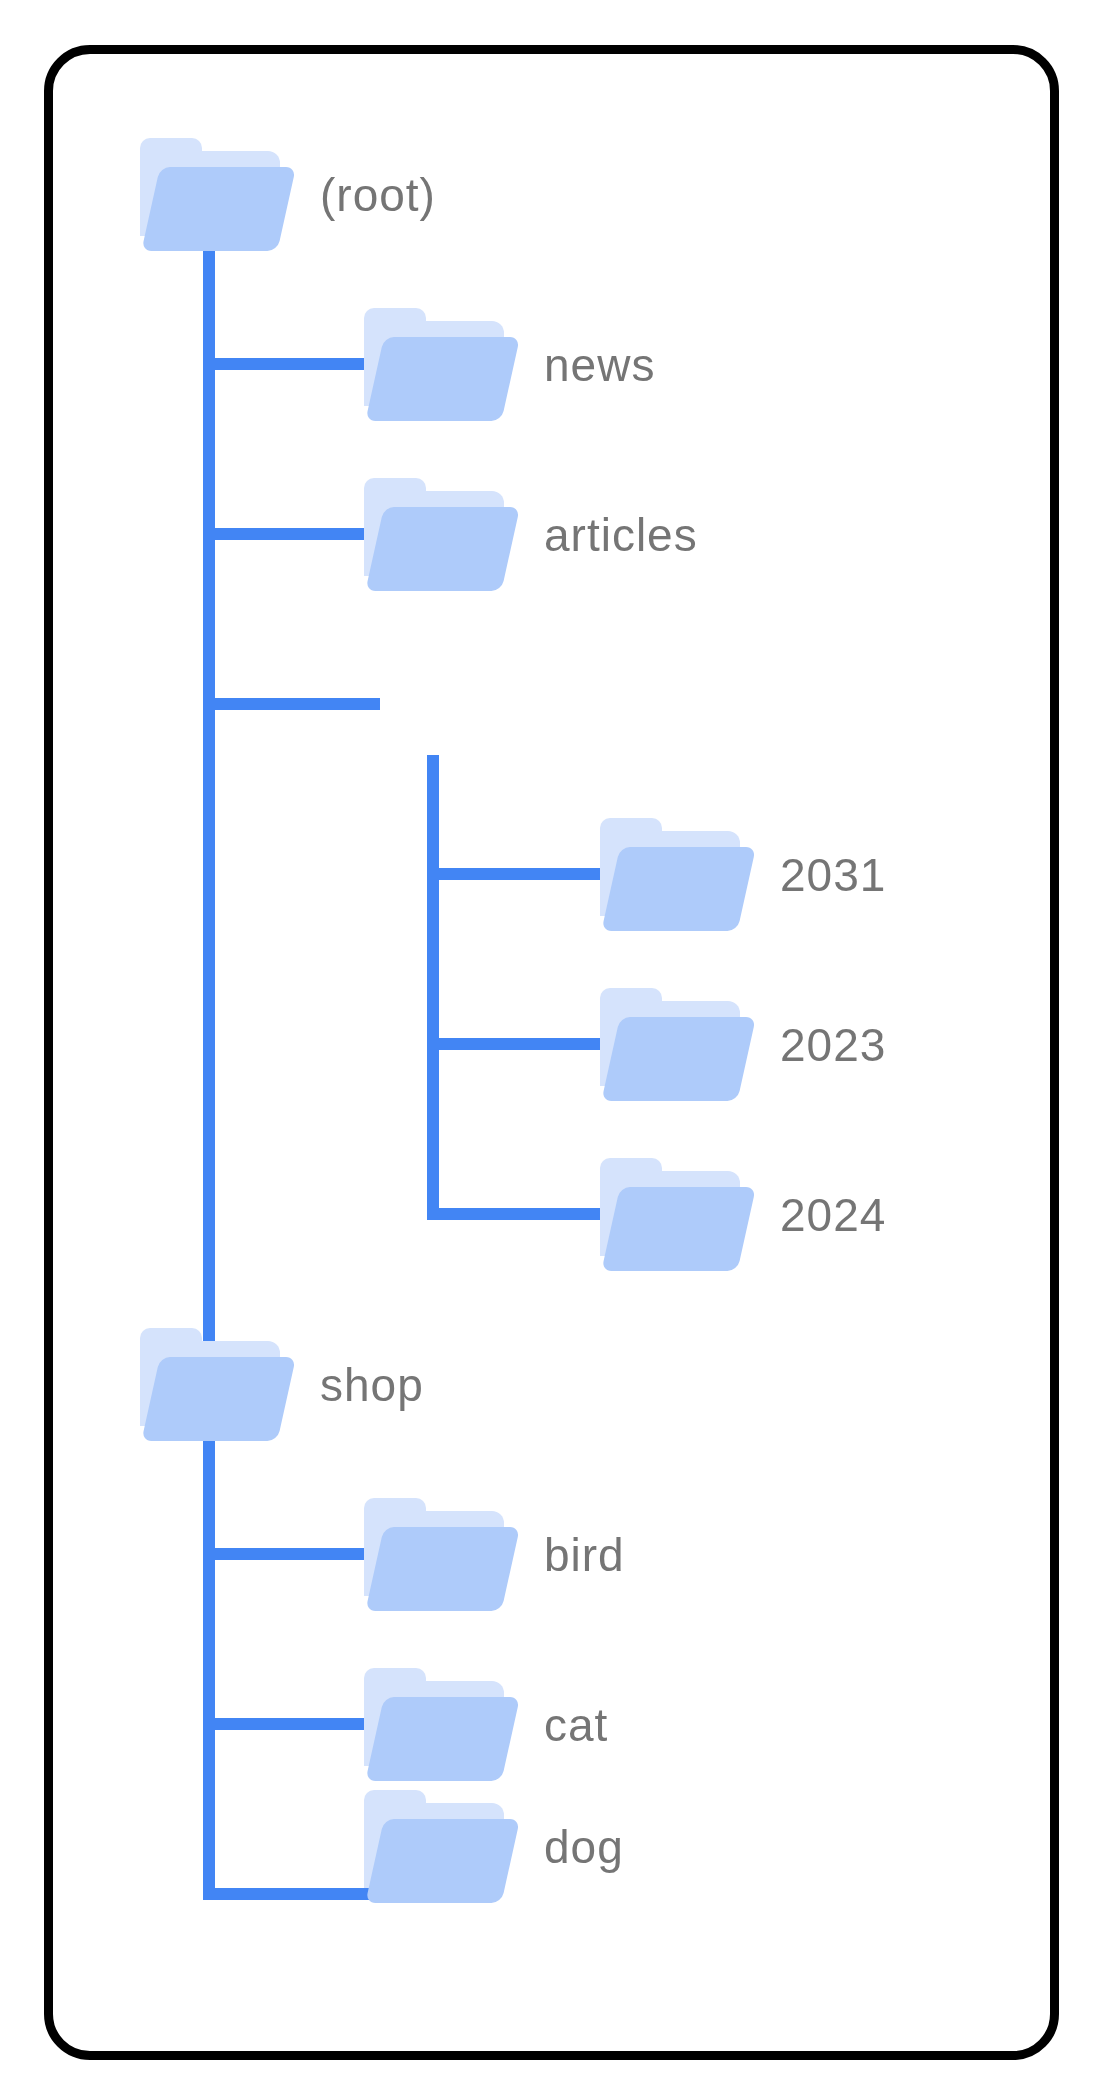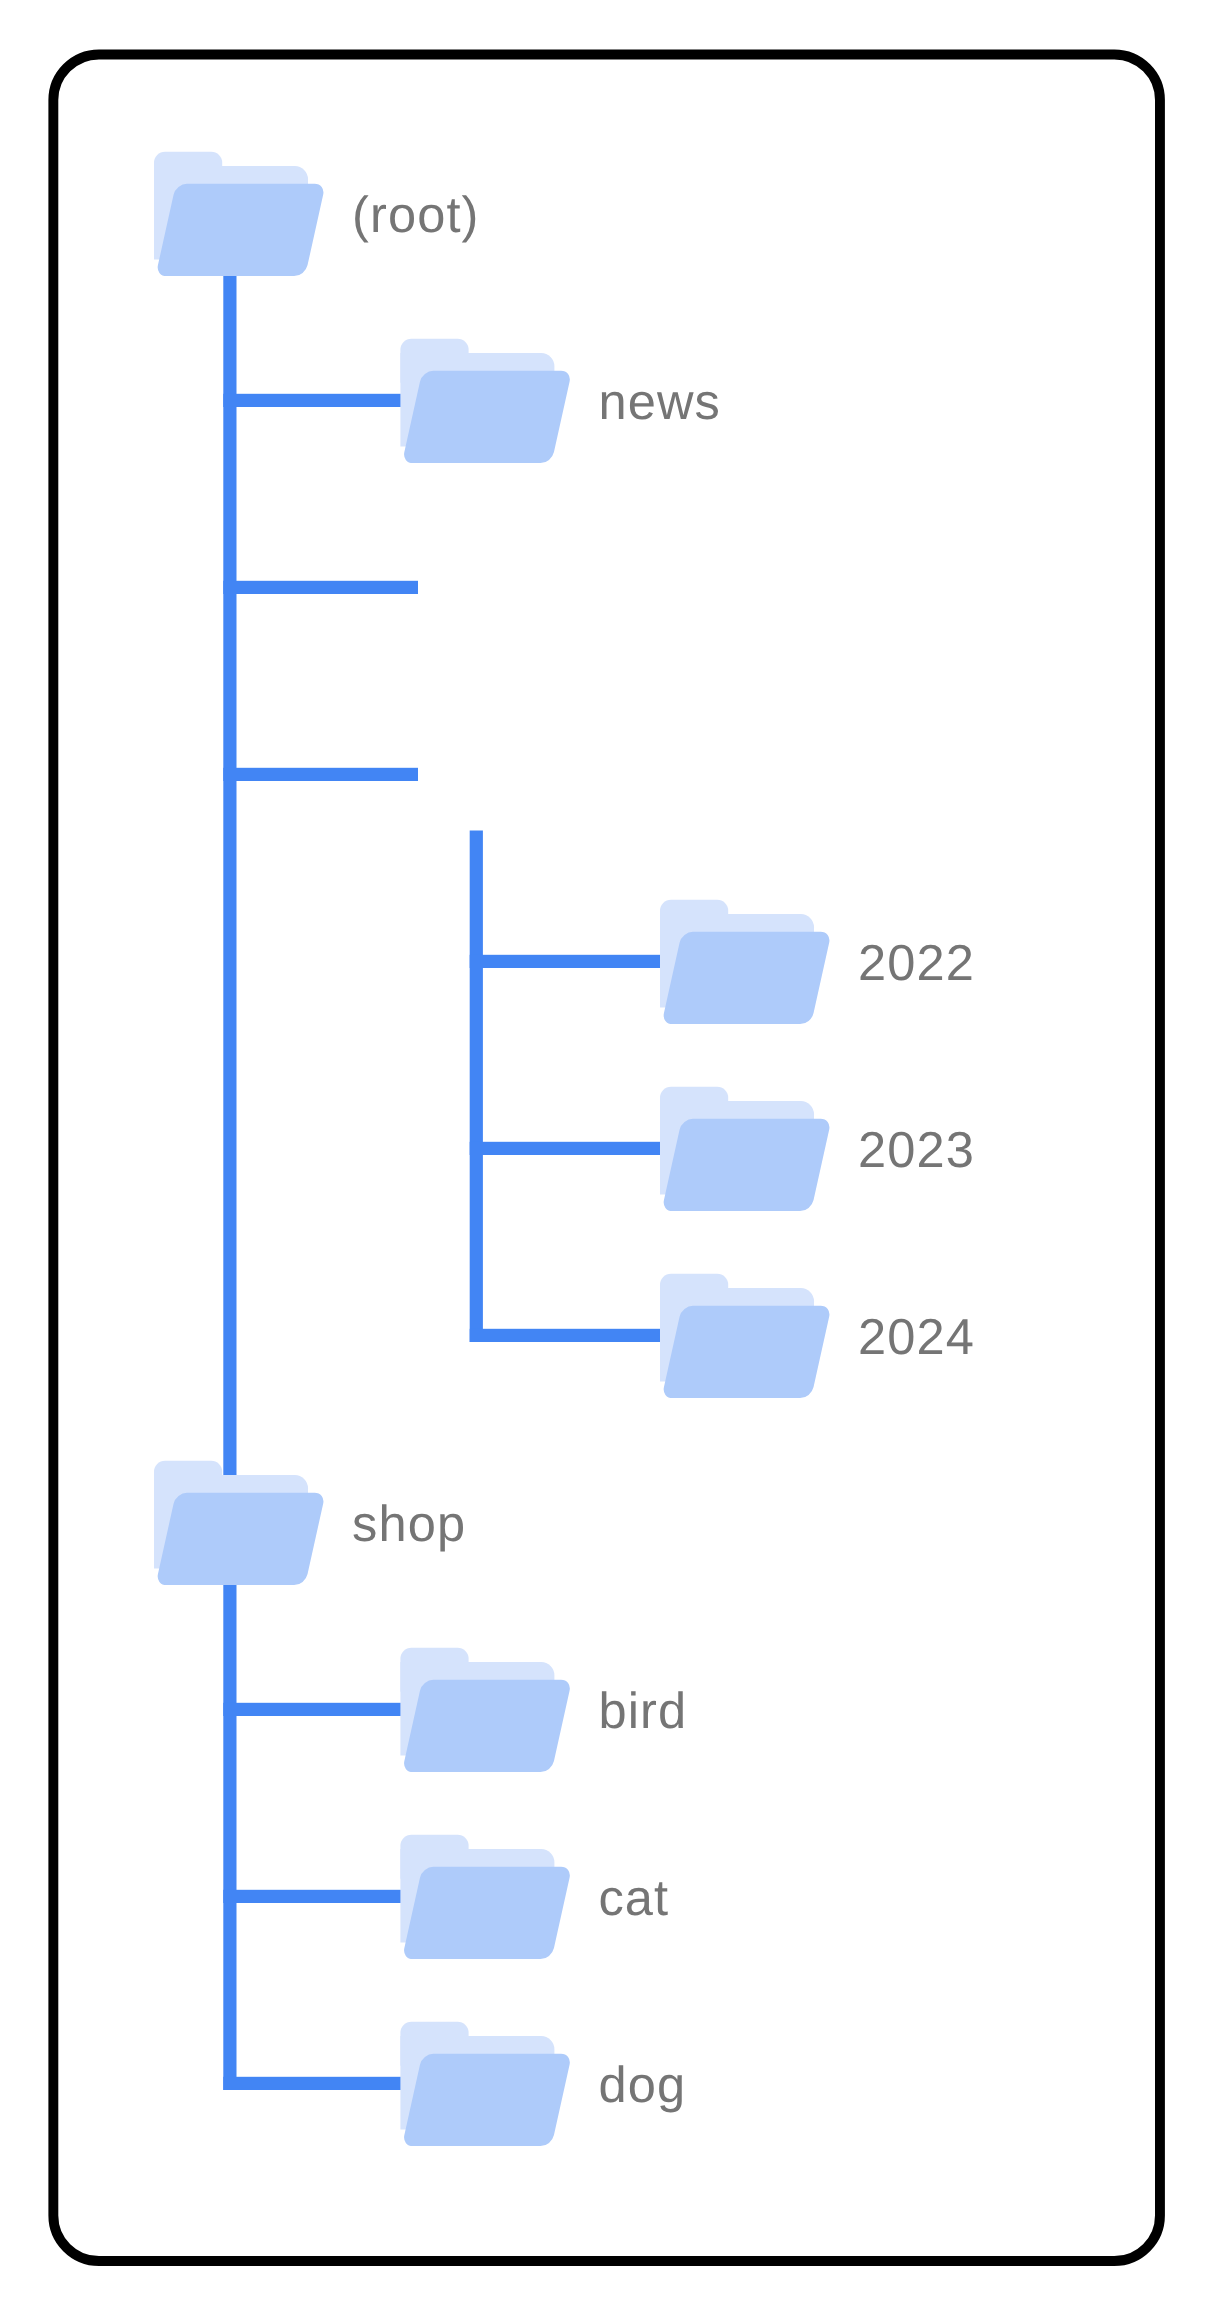--- a/index.html
+++ b/index.html
@@ -76,27 +76,35 @@
       <div class="label" style="left: 180px; color: rgb(117, 117, 117);">(root)</div>
     </div>
     <div class="node" style="left: 364px; top: 308px;">
       <div class="folder">
         <div class="f-tab" style="background: rgb(213, 227, 252);"></div>
         <div class="f-back" style="background: rgb(213, 227, 252);"></div>
         <div class="f-front" style="background: rgb(174, 203, 250);"></div>
       </div>
       <div class="label" style="left: 180px; color: rgb(117, 117, 117);">news</div>
     </div>
+    <div class="node" style="left: 364px; top: 478px;">
+      <div class="folder">
+        <div class="f-tab" style="background: rgb(213, 227, 252);"></div>
+        <div class="f-back" style="background: rgb(213, 227, 252);"></div>
+        <div class="f-front" style="background: rgb(174, 203, 250);"></div>
+      </div>
+      <div class="label" style="left: 180px; color: rgb(117, 117, 117);">articles</div>
+    </div>
     <div class="node" style="left: 600px; top: 818px;">
       <div class="folder">
         <div class="f-tab" style="background: rgb(213, 227, 252);"></div>
         <div class="f-back" style="background: rgb(213, 227, 252);"></div>
         <div class="f-front" style="background: rgb(174, 203, 250);"></div>
       </div>
-      <div class="label" style="left: 180px; color: rgb(117, 117, 117);">2022</div>
+      <div class="label" style="left: 180px; color: rgb(117, 117, 117);">2031</div>
     </div>
     <div class="node" style="left: 600px; top: 988px;">
       <div class="folder">
         <div class="f-tab" style="background: rgb(213, 227, 252);"></div>
         <div class="f-back" style="background: rgb(213, 227, 252);"></div>
         <div class="f-front" style="background: rgb(174, 203, 250);"></div>
       </div>
       <div class="label" style="left: 180px; color: rgb(117, 117, 117);">2023</div>
     </div>
     <div class="node" style="left: 600px; top: 1158px;">
@@ -124,21 +132,21 @@
       <div class="label" style="left: 180px; color: rgb(117, 117, 117);">shop</div>
     </div>
     <div class="node" style="left: 364px; top: 1668px;">
       <div class="folder">
         <div class="f-tab" style="background: rgb(213, 227, 252);"></div>
         <div class="f-back" style="background: rgb(213, 227, 252);"></div>
         <div class="f-front" style="background: rgb(174, 203, 250);"></div>
       </div>
       <div class="label" style="left: 180px; color: rgb(117, 117, 117);">cat</div>
     </div>
-    <div class="node" style="left: 364px; top: 1838px; text-align: right;">
+    <div class="node" style="left: 364px; top: 1790px; text-align: right;">
       <div class="folder">
         <div class="f-tab" style="background: rgb(213, 227, 252);"></div>
         <div class="f-back" style="background: rgb(213, 227, 252);"></div>
         <div class="f-front" style="background: rgb(174, 203, 250);"></div>
       </div>
       <div class="label" style="left: 180px; color: rgb(117, 117, 117);">dog</div>
     </div>
   </div>
 
 </body></html>

